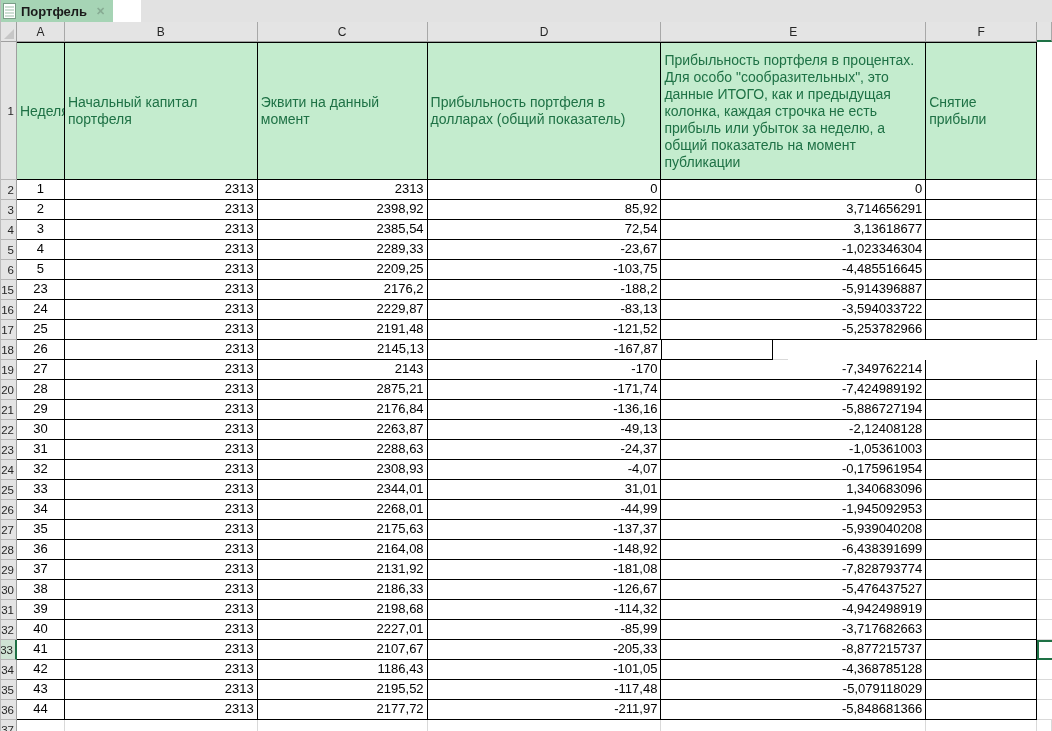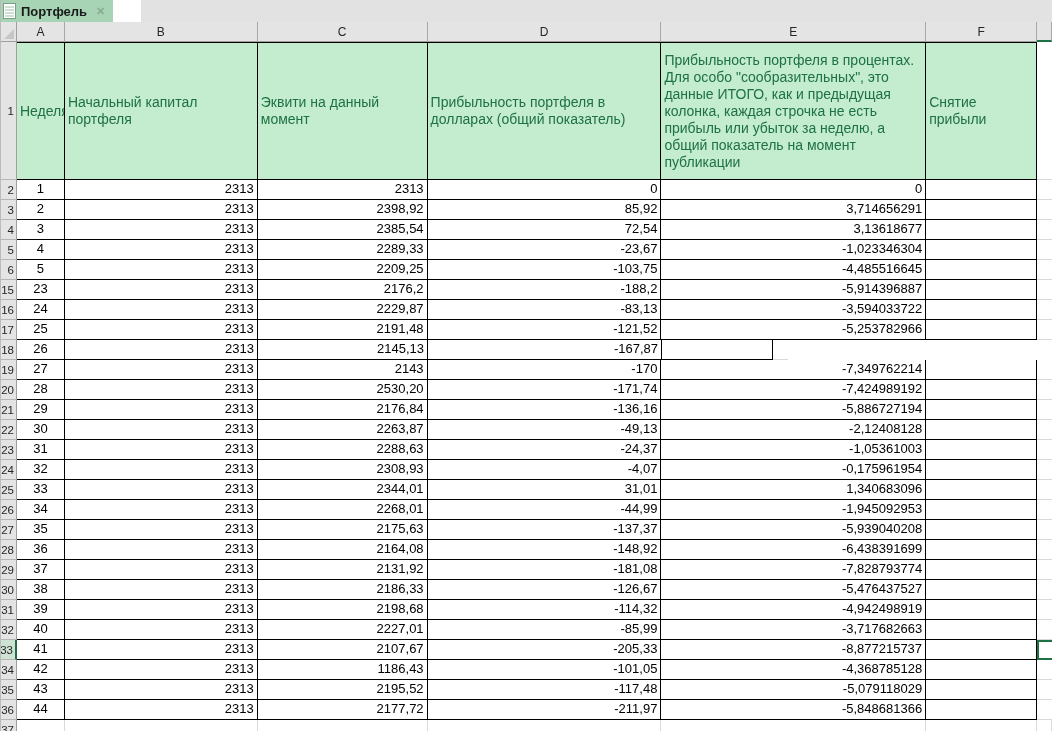--- a/index.html
+++ b/index.html
@@ -251,21 +251,21 @@
         <div class="cell w-e num">-7,349762214</div>
         <div class="cell w-f"></div>
         <div class="cell cell-g w-g"></div>
       </div>
       <div class="row">
         <div class="rowhead w-rh">
           <span>20</span>
         </div>
         <div class="cell w-a ctr">28</div>
         <div class="cell w-b num">2313</div>
-        <div class="cell w-c num">2530,20</div>
+        <div class="cell w-c num">2875,21</div>
         <div class="cell w-d num">-171,74</div>
         <div class="cell w-e num">-7,424989192</div>
         <div class="cell w-f"></div>
         <div class="cell cell-g w-g"></div>
       </div>
       <div class="row">
         <div class="rowhead w-rh">
           <span>21</span>
         </div>
         <div class="cell w-a ctr">29</div>

